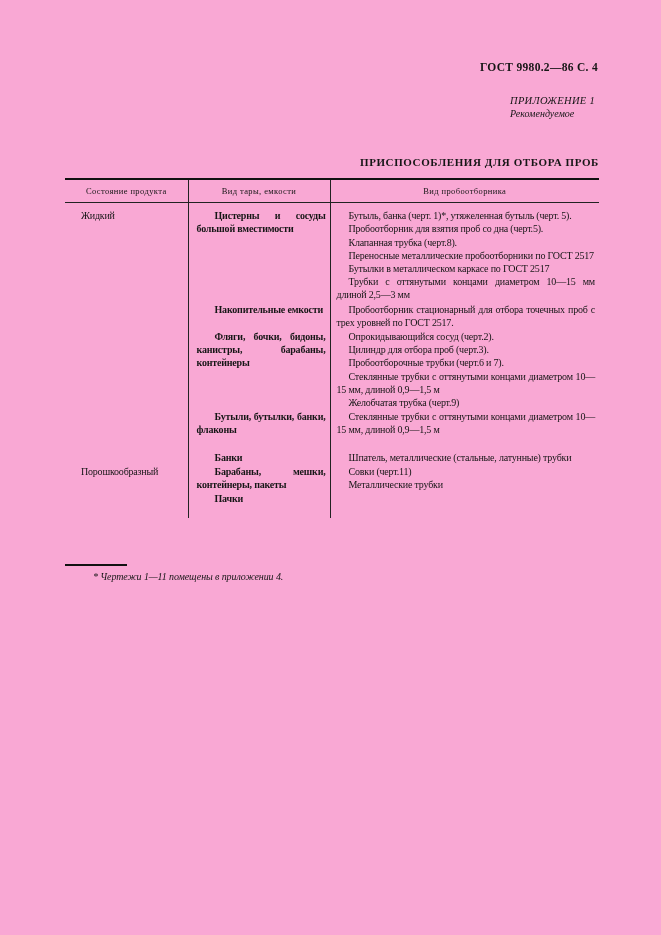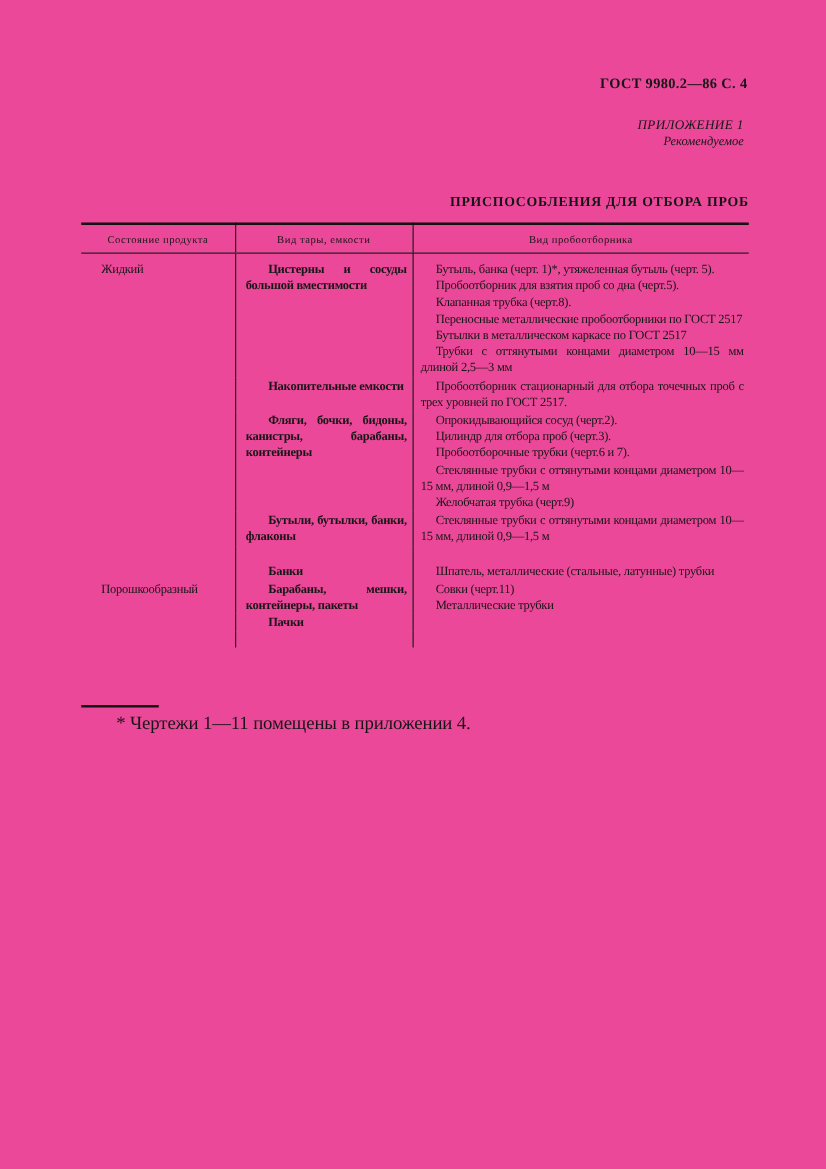--- a/index.html
+++ b/index.html
@@ -1,34 +1,34 @@
 <!DOCTYPE html>
 <html><head>
 <meta charset="utf-8">
 <style>
   html,body{margin:0;padding:0;background:#ffffff;}
   .page{
     position:relative;
     width:661px;height:935px;
-    background:#ec4899;
+    background:#f9a8d4;
     font-family:"Liberation Serif","DejaVu Serif",serif;
     color:#161616;
     overflow:hidden;
   }
   .doc-ref{
     position:absolute;top:61px;right:63px;
     font-size:11.5px;font-weight:bold;letter-spacing:.3px;
     white-space:nowrap;
   }
   .appendix{
     position:absolute;top:94px;left:510px;
     font-style:italic;line-height:13px;
   }
   .appendix .line1{font-size:10.5px;letter-spacing:.3px;}
-  .appendix .line2{font-size:10px;text-align:right;}
+  .appendix .line2{font-size:10px;}
   .doc-title{
     position:absolute;top:156px;left:65px;width:534px;
     text-align:right;font-size:11px;font-weight:bold;letter-spacing:.6px;
     white-space:nowrap;
   }
   .tbl-wrap{position:absolute;top:178px;left:65px;width:534px;}
   table.gost{
     border-collapse:collapse;table-layout:fixed;width:534px;
     border-top:2.5px solid #111;
     font-size:10px;line-height:13.2px;letter-spacing:-0.2px;
@@ -52,21 +52,21 @@
   table.gost tr.first td{padding-top:6px;}
   table.gost tr.gap td{padding-top:14px;}
   table.gost tr.spacer td{height:12px;}
   td.c2 .cont{ text-indent:18px;margin:0;font-weight:bold; }
   td.c3 p.para{ margin:0;text-indent:12px;text-align:justify; }
   .foot-rule{
     position:absolute;top:564px;left:65px;width:62px;height:2px;background:#111;
   }
   .footnote{
     position:absolute;top:571px;left:65px;width:480px;
-    font-size:15px;letter-spacing:-0.1px;text-indent:28px;
+    font-size:10px;letter-spacing:-0.1px;text-indent:28px;font-style:italic;
   }
 </style>
 </head>
 <body>
 
 <div class="page">
 
   <div class="doc-ref">ГОСТ 9980.2—86 С. 4</div>
 
   <div class="appendix">

